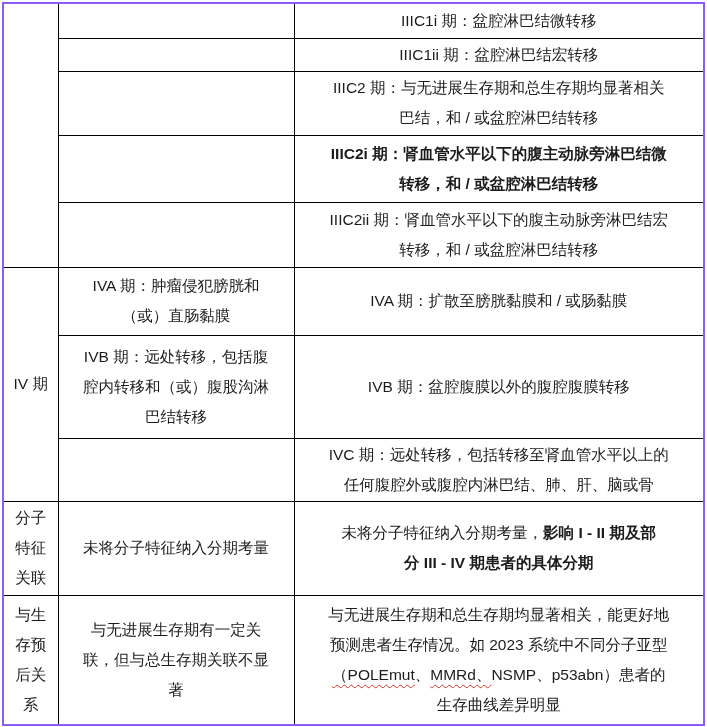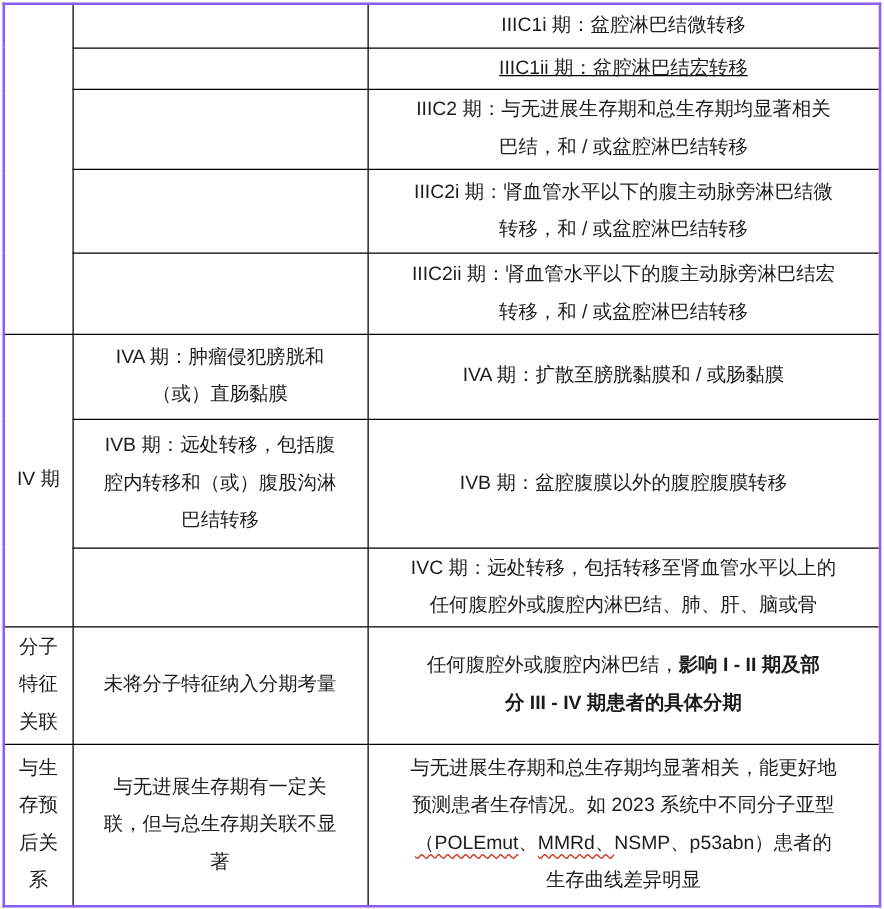--- a/index.html
+++ b/index.html
@@ -28,23 +28,23 @@
     font-size: 15.5px;
     line-height: 30px;
     color: #1c1c1c;
     white-space: pre-line;
     padding: 1px 6px;
     overflow: hidden;
     box-sizing: border-box;
   }
   td.c1 { padding: 1px 3px; }
   tr.rh35  { height: 35px; }
-  tr.rh33  { height: 33px; text-decoration: underline; }
+  tr.rh33  { height: 33px; }
   tr.rh64  { height: 64px; }
-  tr.rh67  { height: 67px; }
+  tr.rh67  { height: 67px; font-weight: bold; }
   tr.rh65  { height: 65px; }
   tr.rh68  { height: 68px; }
   tr.rh103 { height: 103px; }
   tr.rh61  { height: 61px; }
   tr.rh94  { height: 94px; margin-left: 36px; }
   tr.rh130 { height: 130px; margin-left: 46px; }
   .bold { font-weight: bold; }
   .squiggle {
     text-decoration-line: underline;
     text-decoration-style: wavy;
@@ -103,21 +103,21 @@
       <tr class="rh61">
         <td></td>
         <td>IVC 期：远处转移，包括转移至肾血管水平以上的
 任何腹腔外或腹腔内淋巴结、肺、肝、脑或骨</td>
       </tr>
       <tr class="rh94">
         <td class="c1">分子
 特征
 关联</td>
         <td>未将分子特征纳入分期考量</td>
-        <td><span>任何腹腔外或腹腔内淋巴结，</span><span class="bold">影响 I - II 期及部
+        <td><span>未将分子特征纳入分期考量，</span><span class="bold">影响 I - II 期及部
 分 III - IV 期患者的具体分期</span></td>
       </tr>
       <tr class="rh130">
         <td class="c1">与生
 存预
 后关
 系</td>
         <td>与无进展生存期有一定关
 联，但与总生存期关联不显
 著</td>

